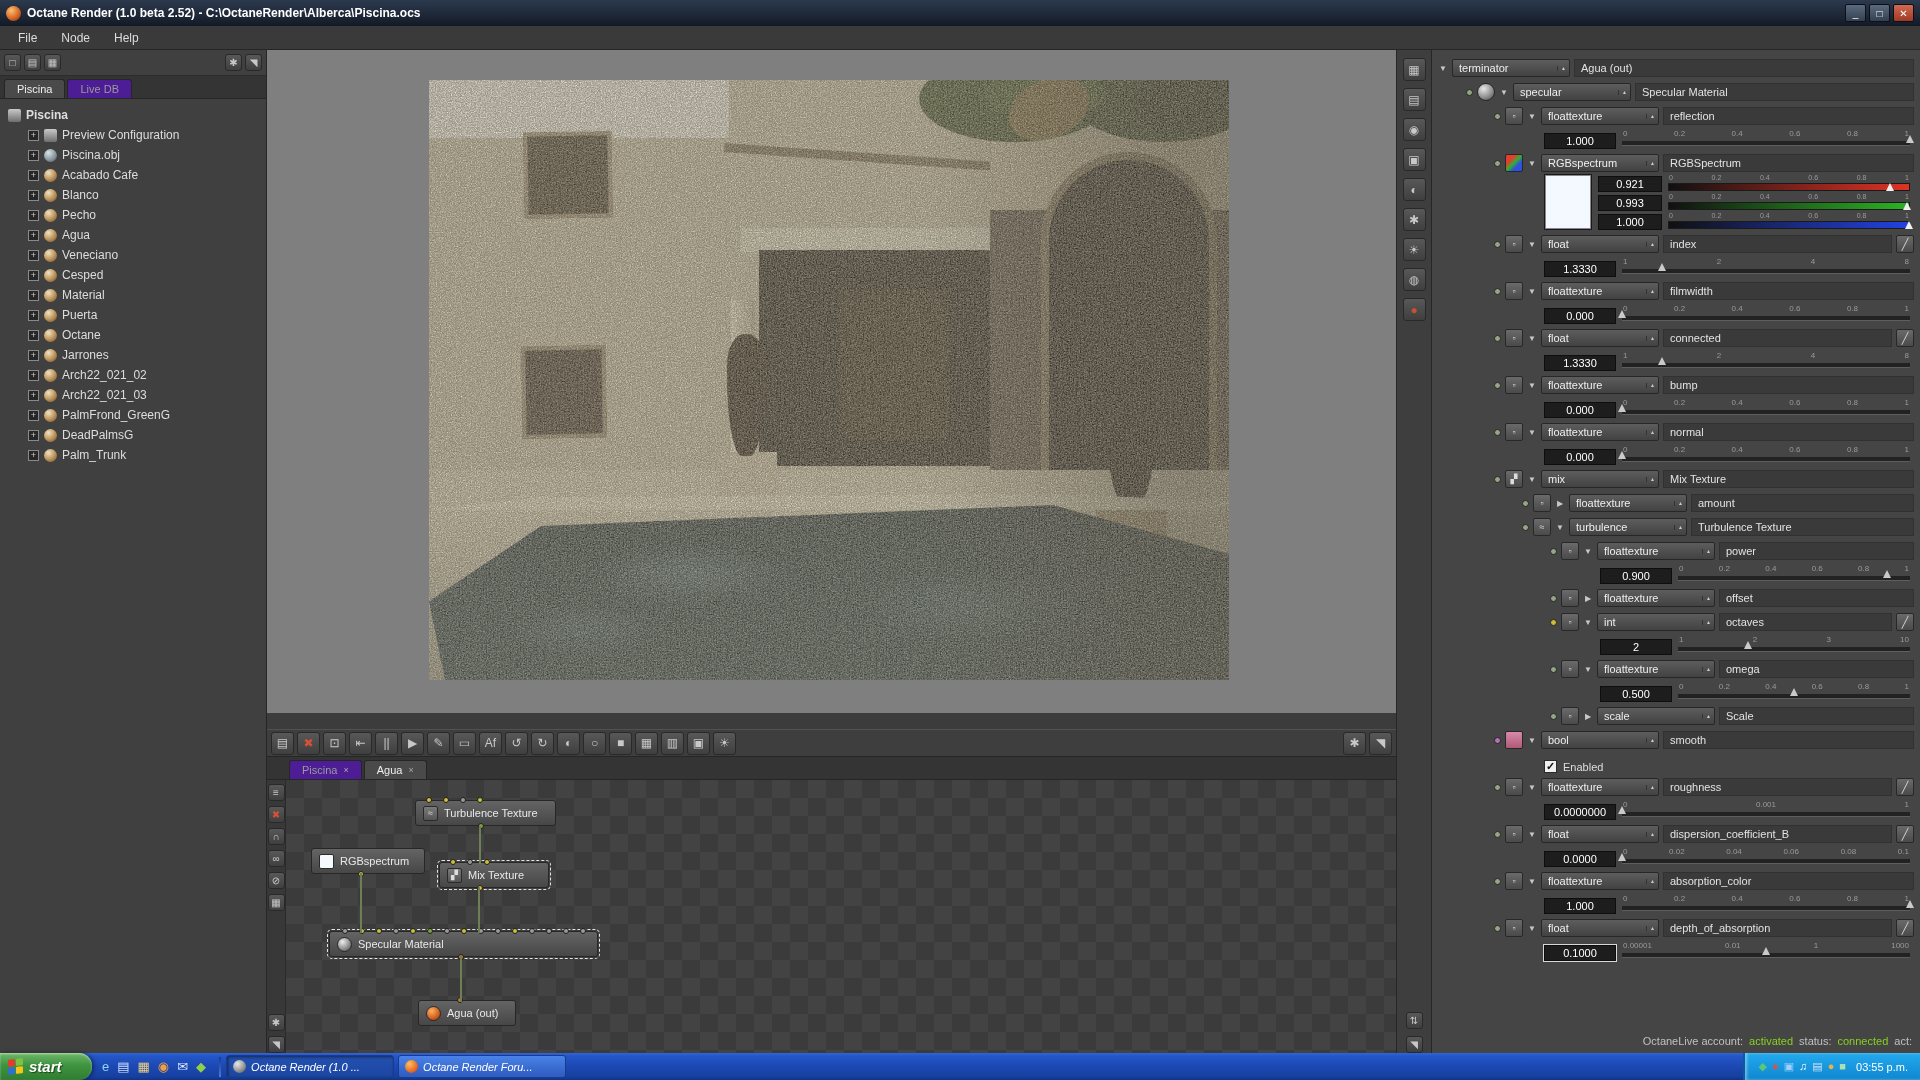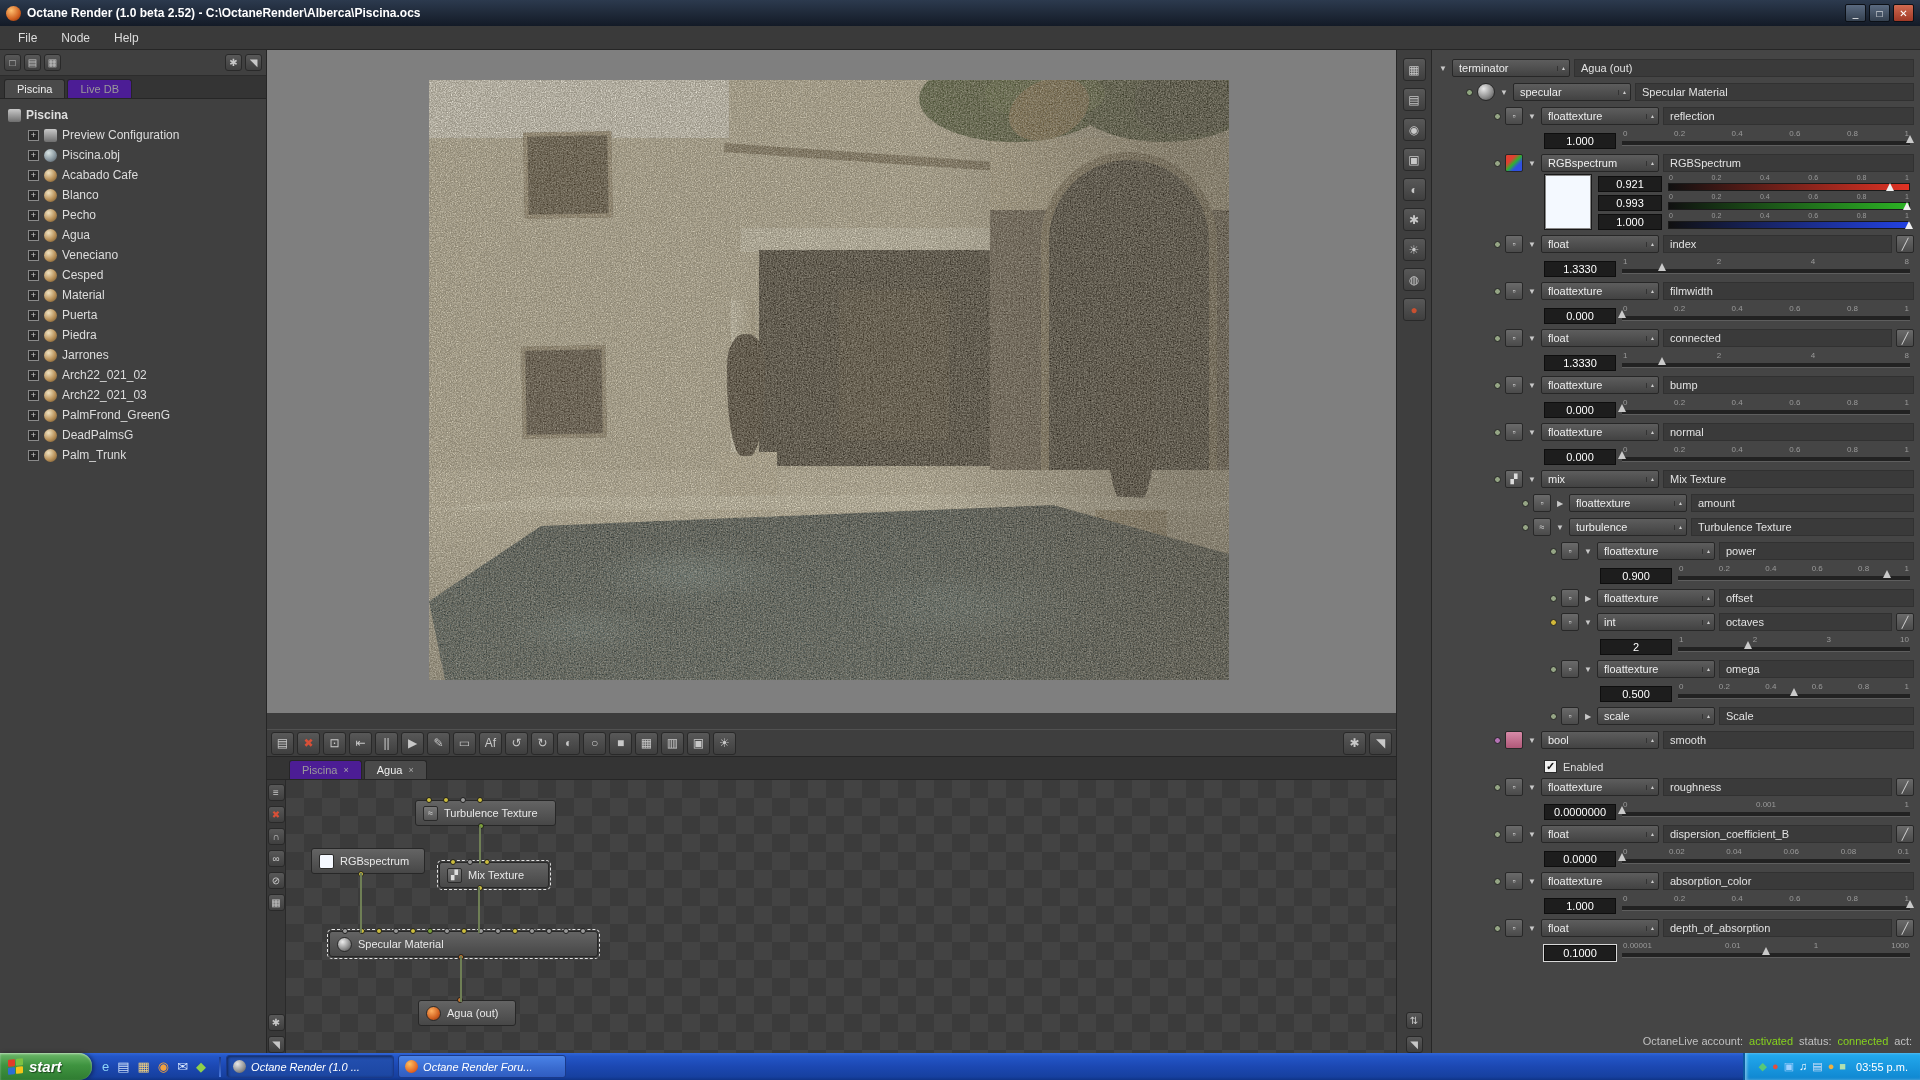--- a/index.html
+++ b/index.html
@@ -244,21 +244,21 @@
             <span>Material</span>
           </div>
           <div class="tree-row">
             <span class="expbox">+</span>
             <span class="ball material"></span>
             <span>Puerta</span>
           </div>
           <div class="tree-row">
             <span class="expbox">+</span>
             <span class="ball material"></span>
-            <span>Piedra</span>
+            <span>Octane</span>
           </div>
           <div class="tree-row">
             <span class="expbox">+</span>
             <span class="ball material"></span>
             <span>Jarrones</span>
           </div>
           <div class="tree-row">
             <span class="expbox">+</span>
             <span class="ball material"></span>
             <span>Arch22_021_02</span>

